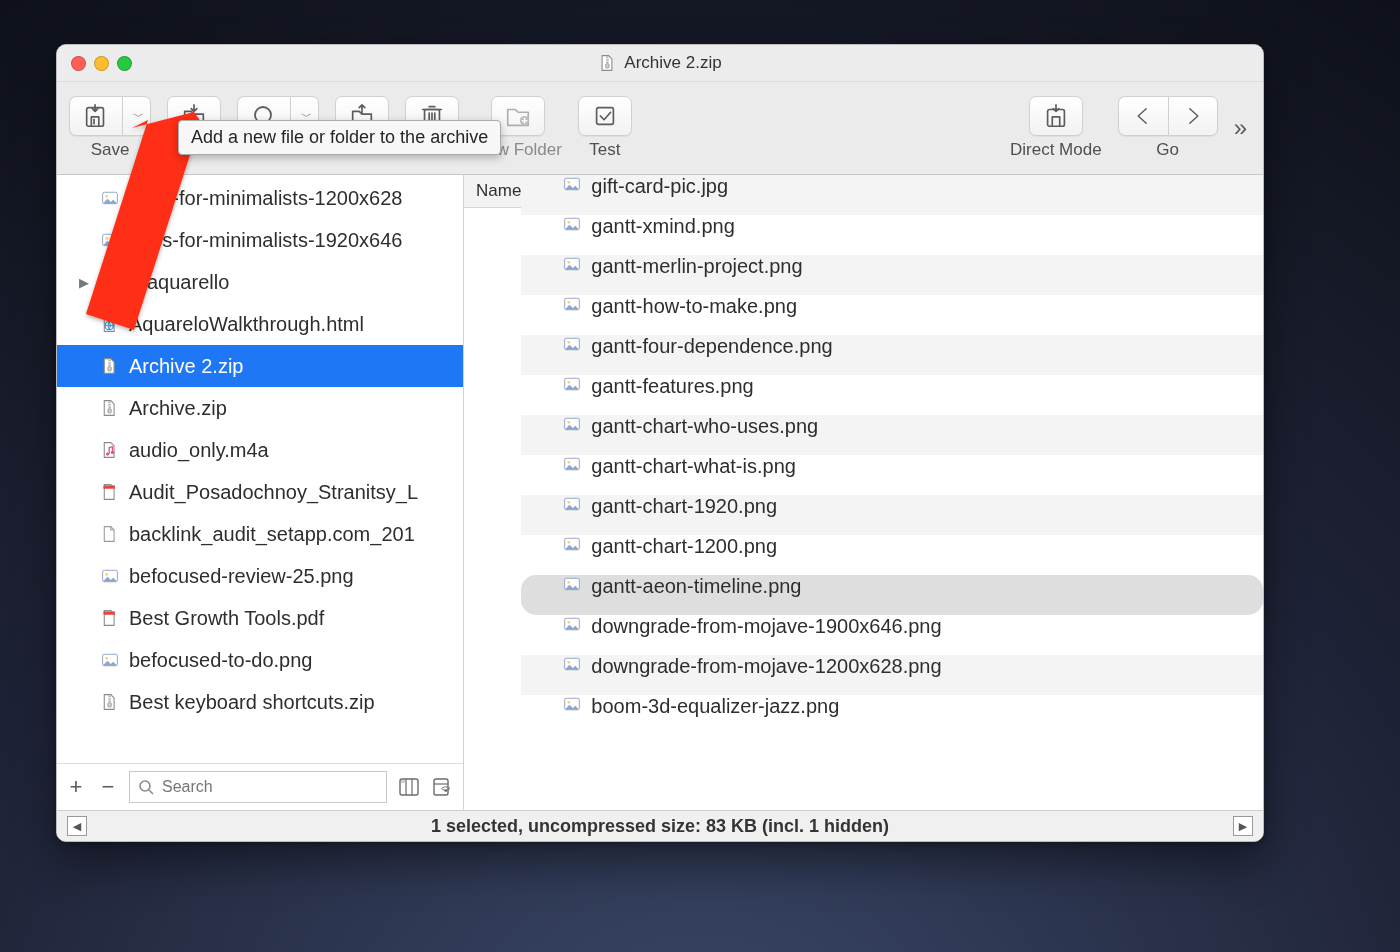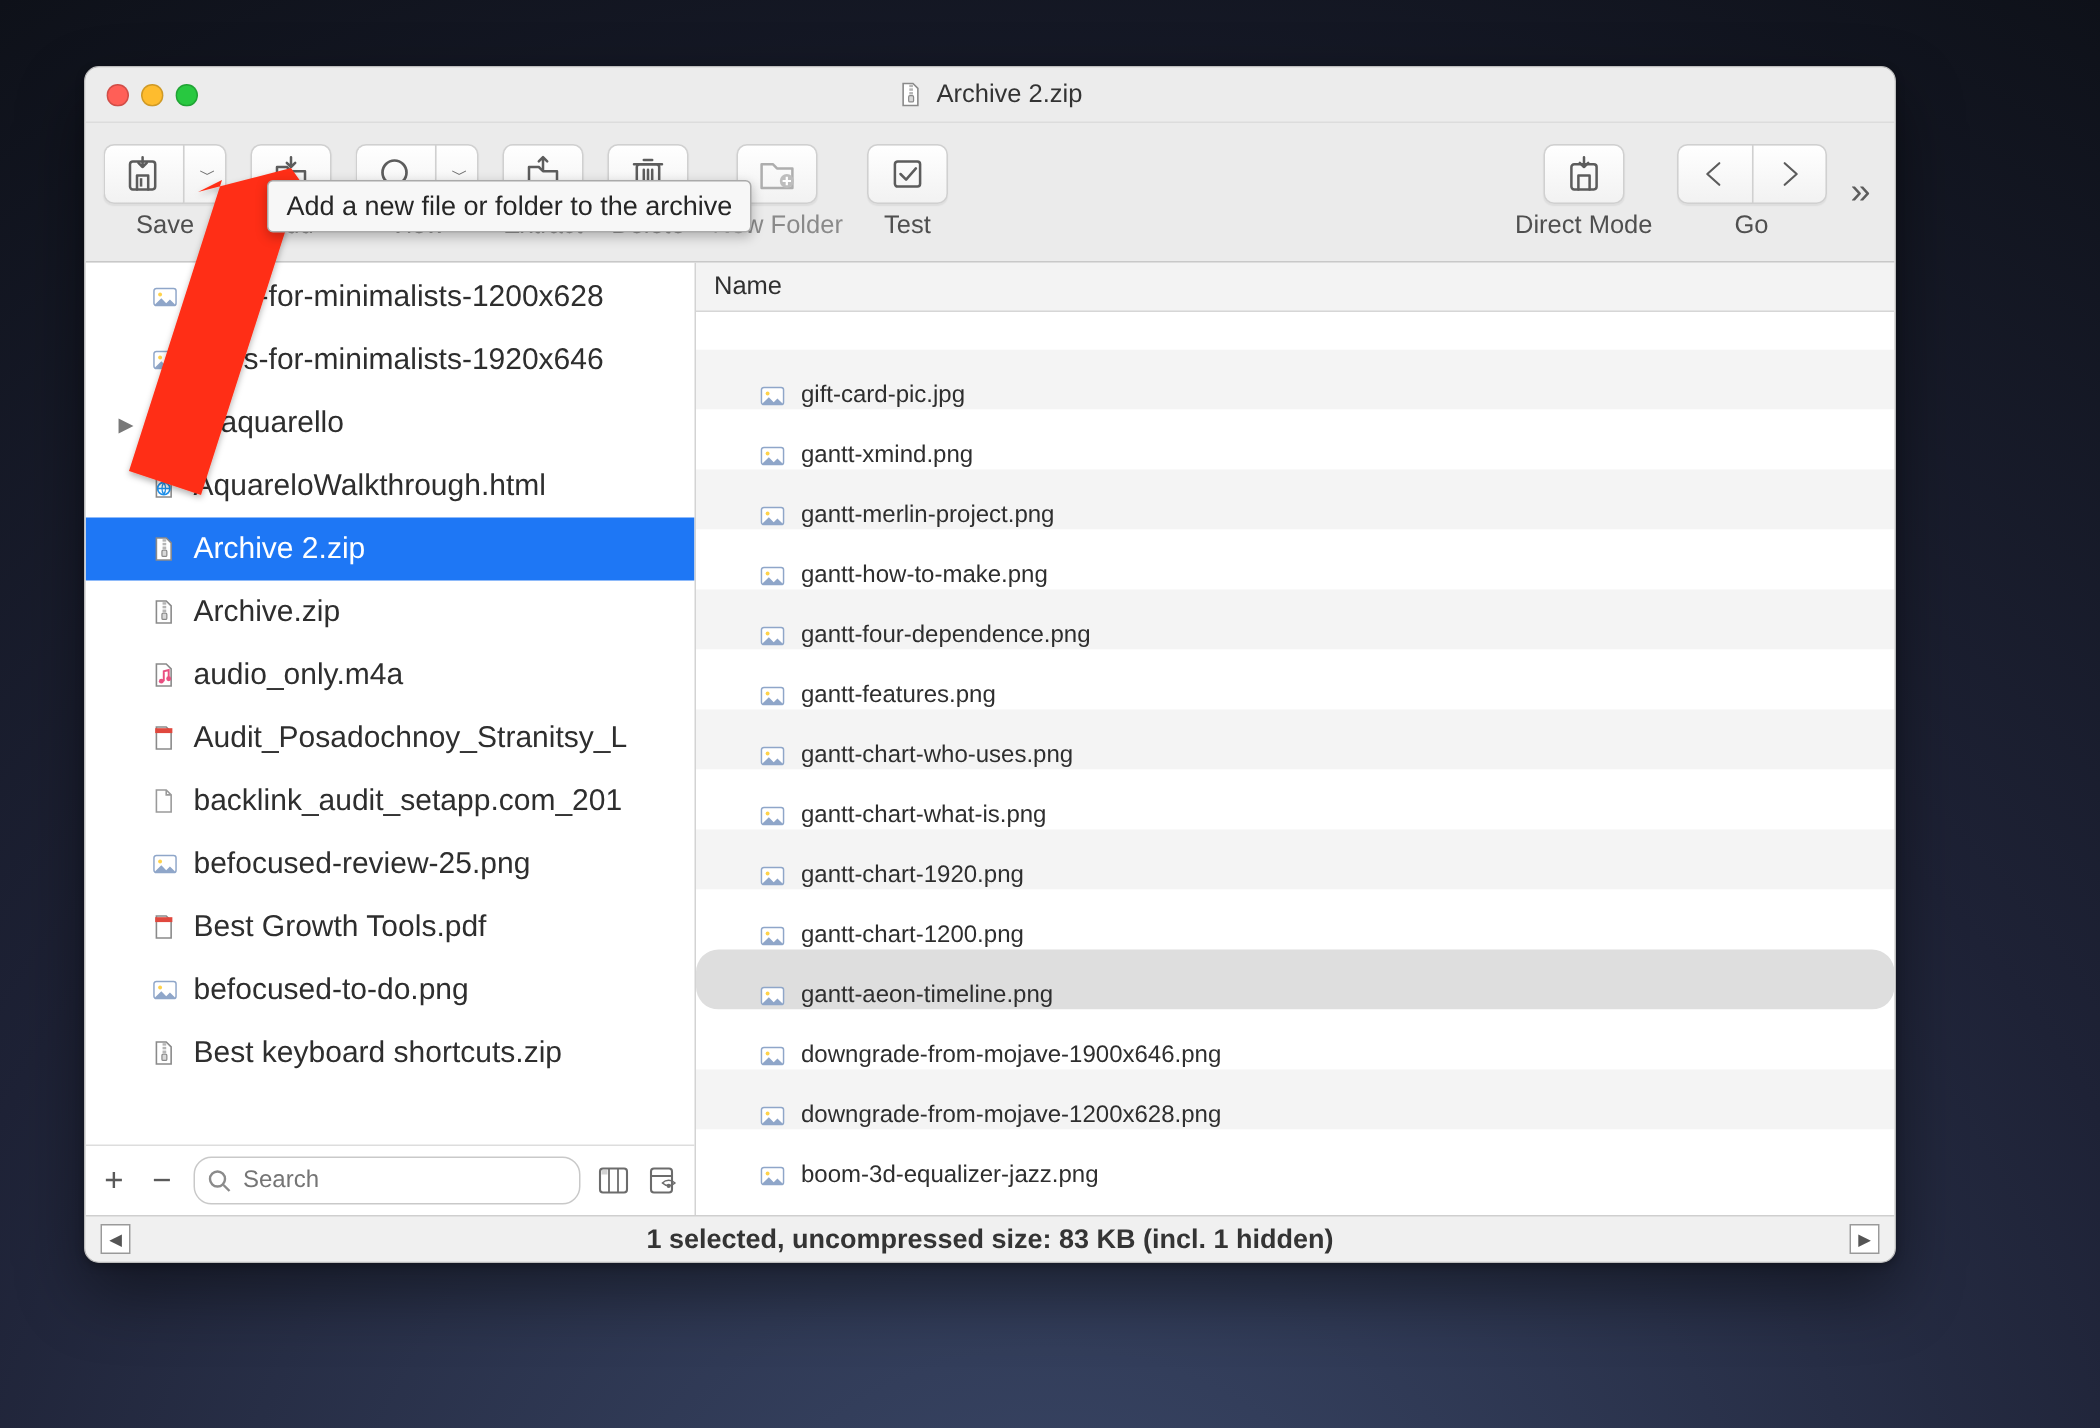--- a/index.html
+++ b/index.html
@@ -189,21 +189,21 @@
   .pm-btn {
     width: 22px;
     text-align: center;
     font-size: 22px;
     color: #5a5a5a;
   }
   .search-wrap {
     flex:1;
     height: 30px;
     border:1px solid #c9c9c9;
-    border-radius: 12px;
+    border-radius: 0;
     background: #fff;
     display:flex;
     align-items:center;
     gap:6px;
     padding: 0 8px;
   }
   .search-wrap input {
     flex:1;
     border:none;
     outline:none;
@@ -211,45 +211,44 @@
     color:#333;
     background:transparent;
   }
   .search-wrap .sicon { color:#8b8b8b; }
   .sb-bottom .mini-icon { color:#6c6c6c; }
 
   
   .main {
     flex:1;
     display:flex;
-    flex-direction: column;
+    flex-direction: row;
     min-height: 0;
-    gap: 25px;
   }
   .col-header {
     height: 32px;
     background: var(--header-bg);
     border-bottom: 1px solid var(--header-border);
     display:flex;
     align-items:center;
     padding-left: 12px;
     font-size: 17px;
     color: #303030;
   }
   .rows {
     flex:1;
     overflow:hidden;
   }
   .row {
     height: 40px;
     display:flex;
-    align-items:flex-end;
+    align-items:flex-start;
     gap: 10px;
     padding-left: 42px;
-    font-size: 16px;
+    font-size: 20px;
     color: var(--text);
   }
   .row:nth-child(odd)  { background: var(--row-alt); }
   .row:nth-child(even) { background: #ffffff; }
   .row.highlight { background: #dedede; border-radius: 15px; }
 
   
   .status {
     height: 30px;
     background: var(--status-bg);

